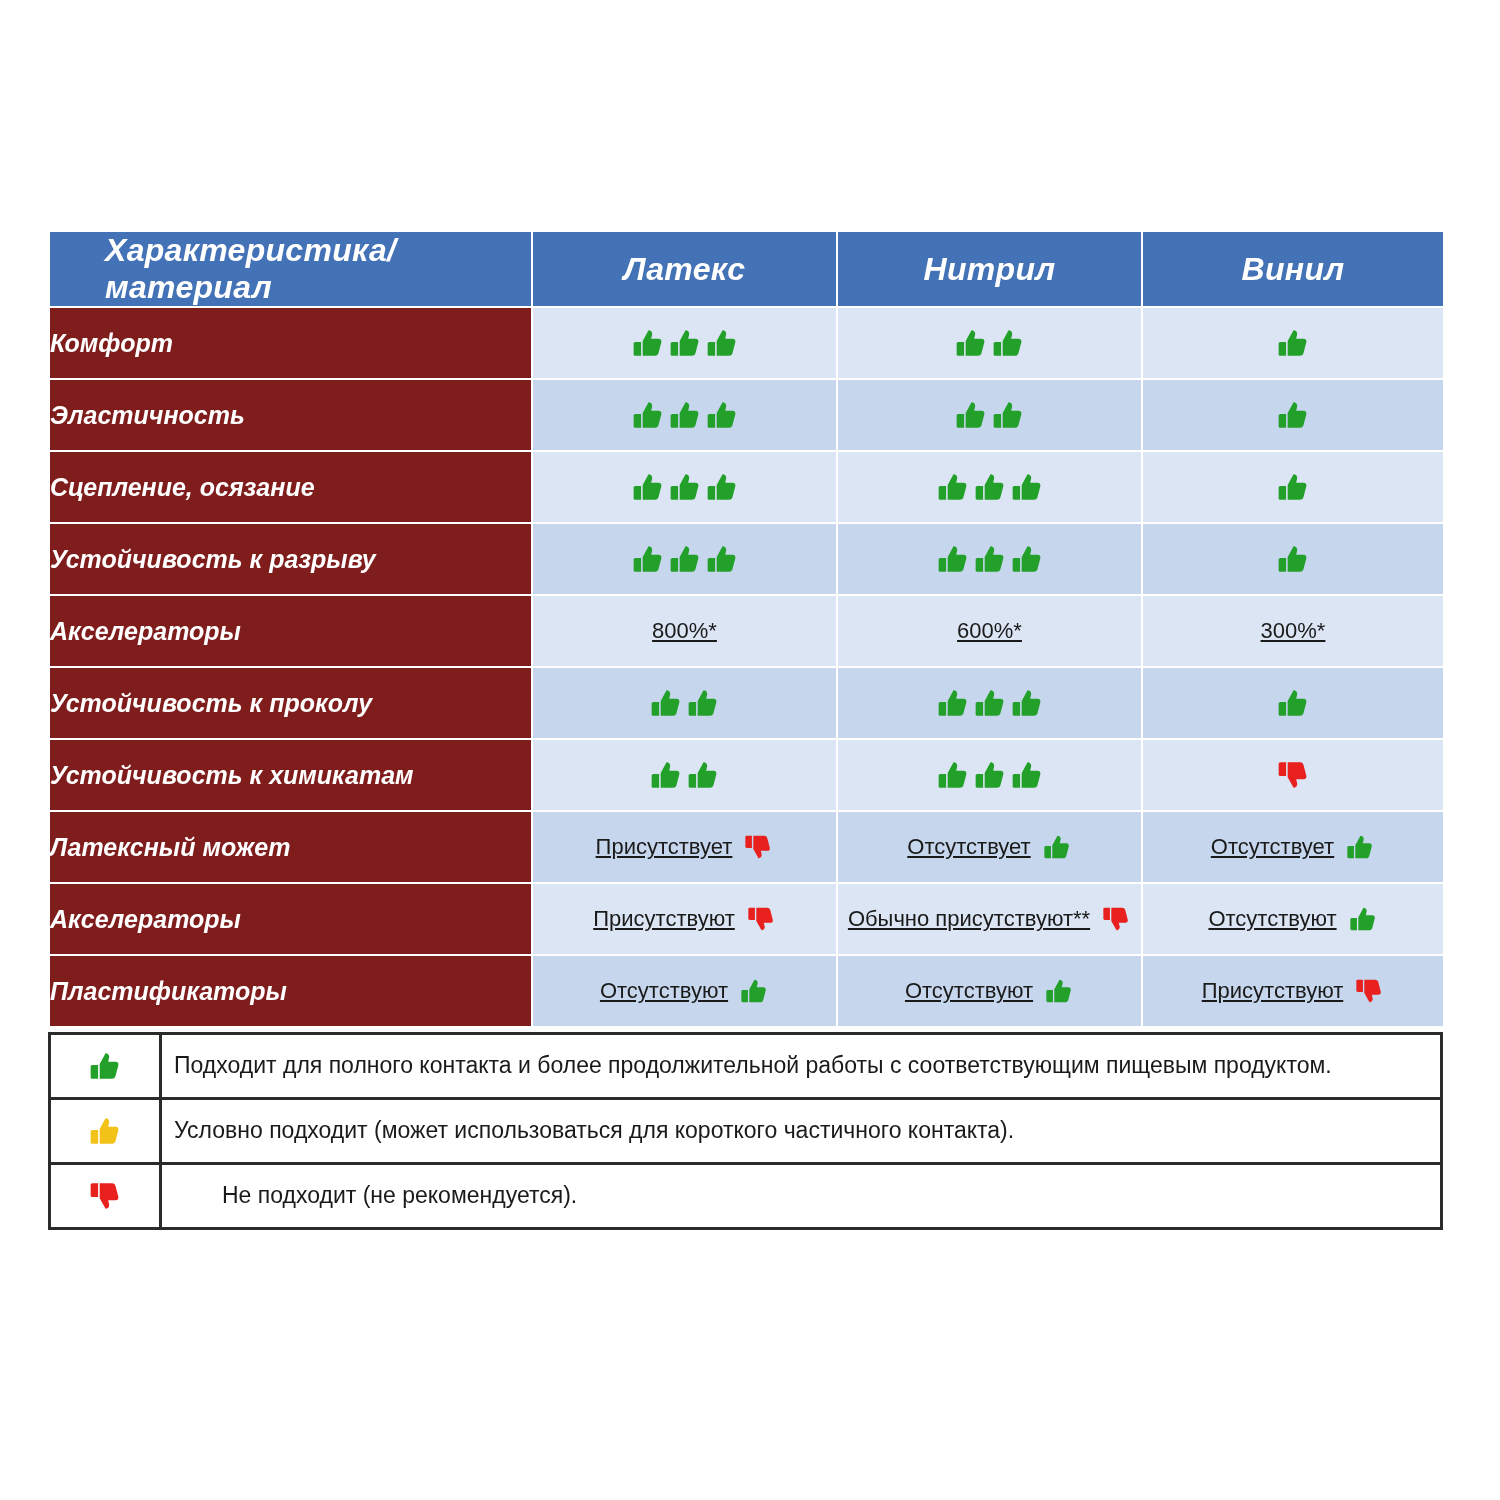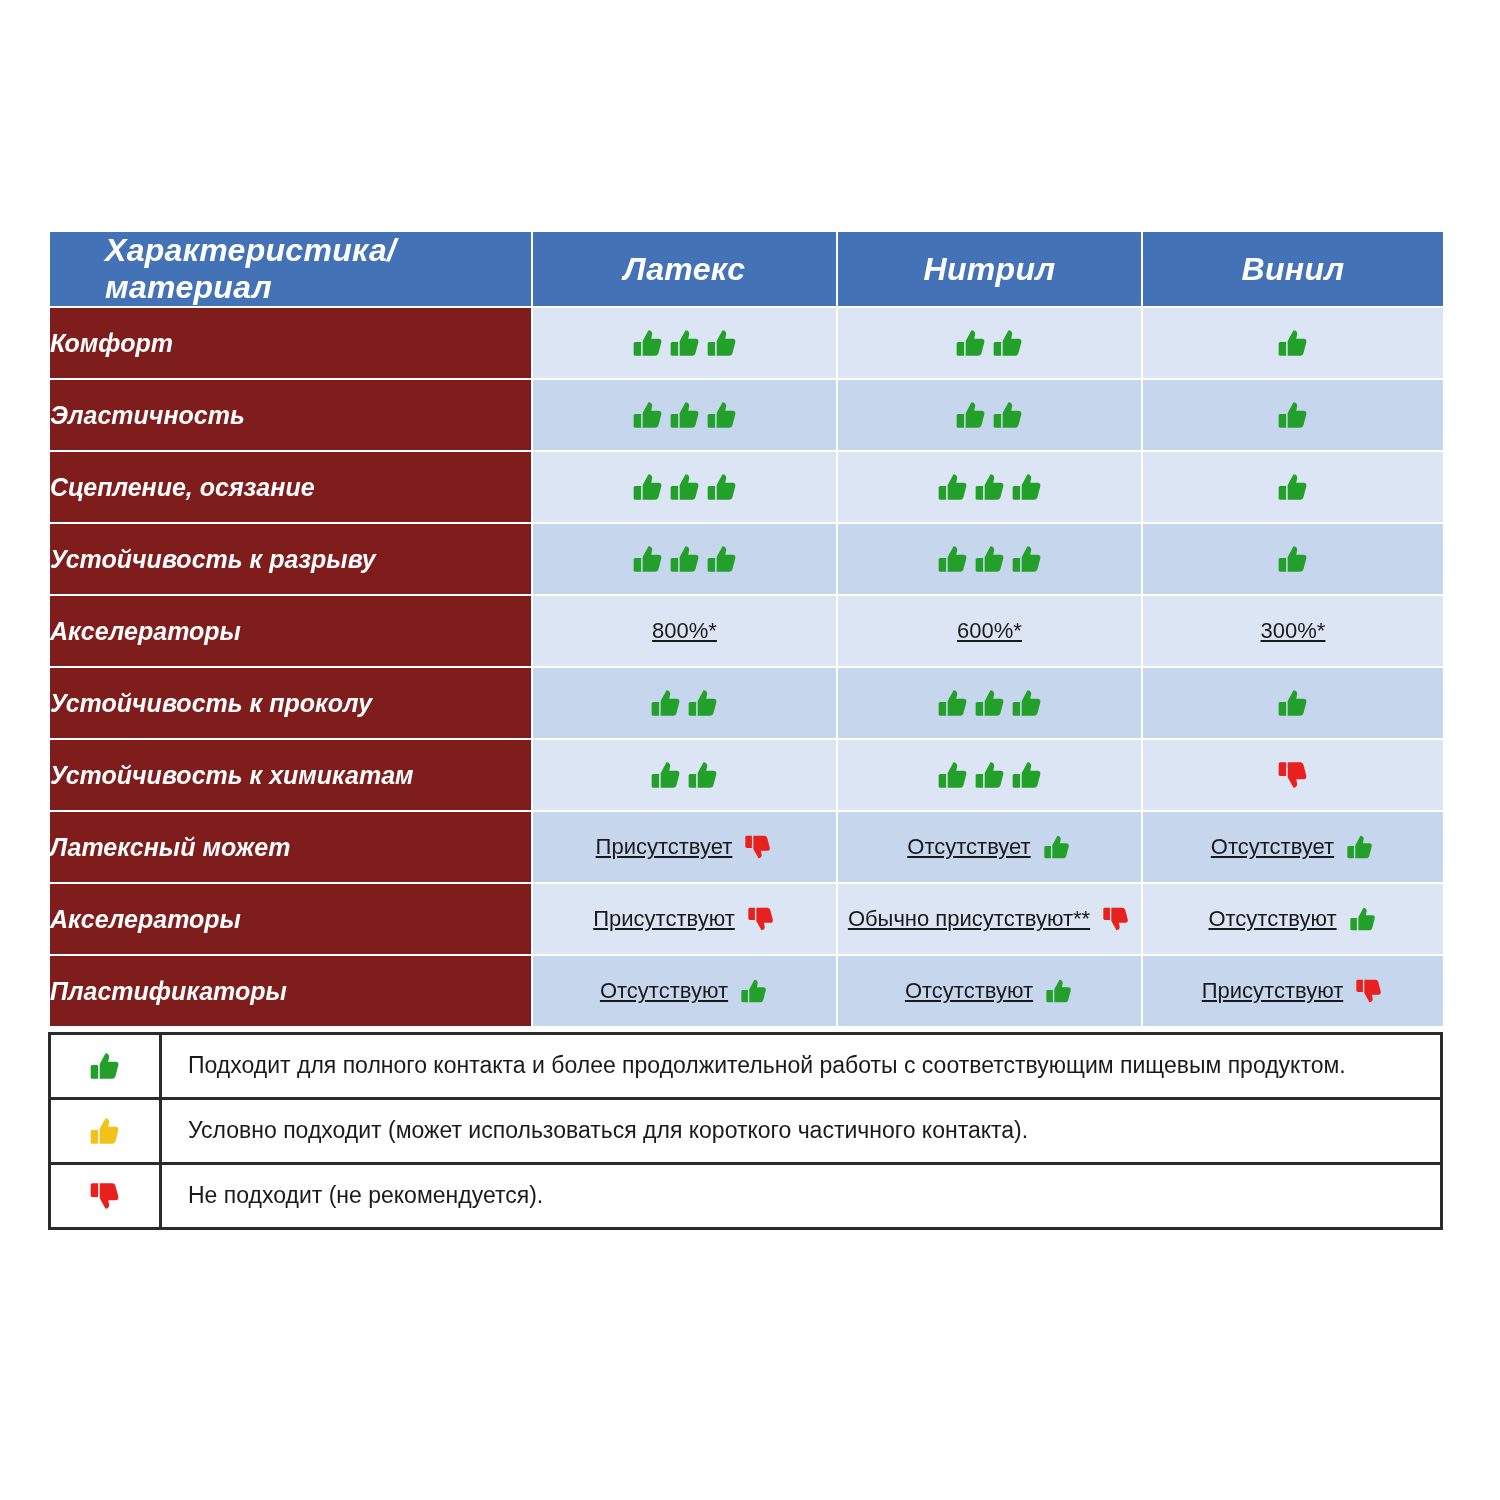--- a/index.html
+++ b/index.html
@@ -115,34 +115,34 @@
     border: 3px solid #2b2b2b;
     background: #ffffff;
     box-sizing: border-box;
   }
   .legend-row {
     display: flex;
     align-items: stretch;
     border-bottom: 3px solid #2b2b2b;
     min-height: 62px;
   }
-  .legend-row:last-child { border-bottom: none; }
+  .legend-row:last-child { border-bottom: none; gap: 48px; }
   .legend-icon {
     width: 108px;
     flex: 0 0 108px;
     border-right: 3px solid #2b2b2b;
     display: flex;
     align-items: center;
     justify-content: center;
     background: #fff;
   }
   .legend-text {
     display: flex;
     align-items: center;
-    padding-left: 26px;
+    padding-left: 12px;
     font-size: 23px;
     color: #1a1a1a;
     line-height: 1.2;
   }
 </style>
 </head>
 <body>
 
 <div class="page">
 

